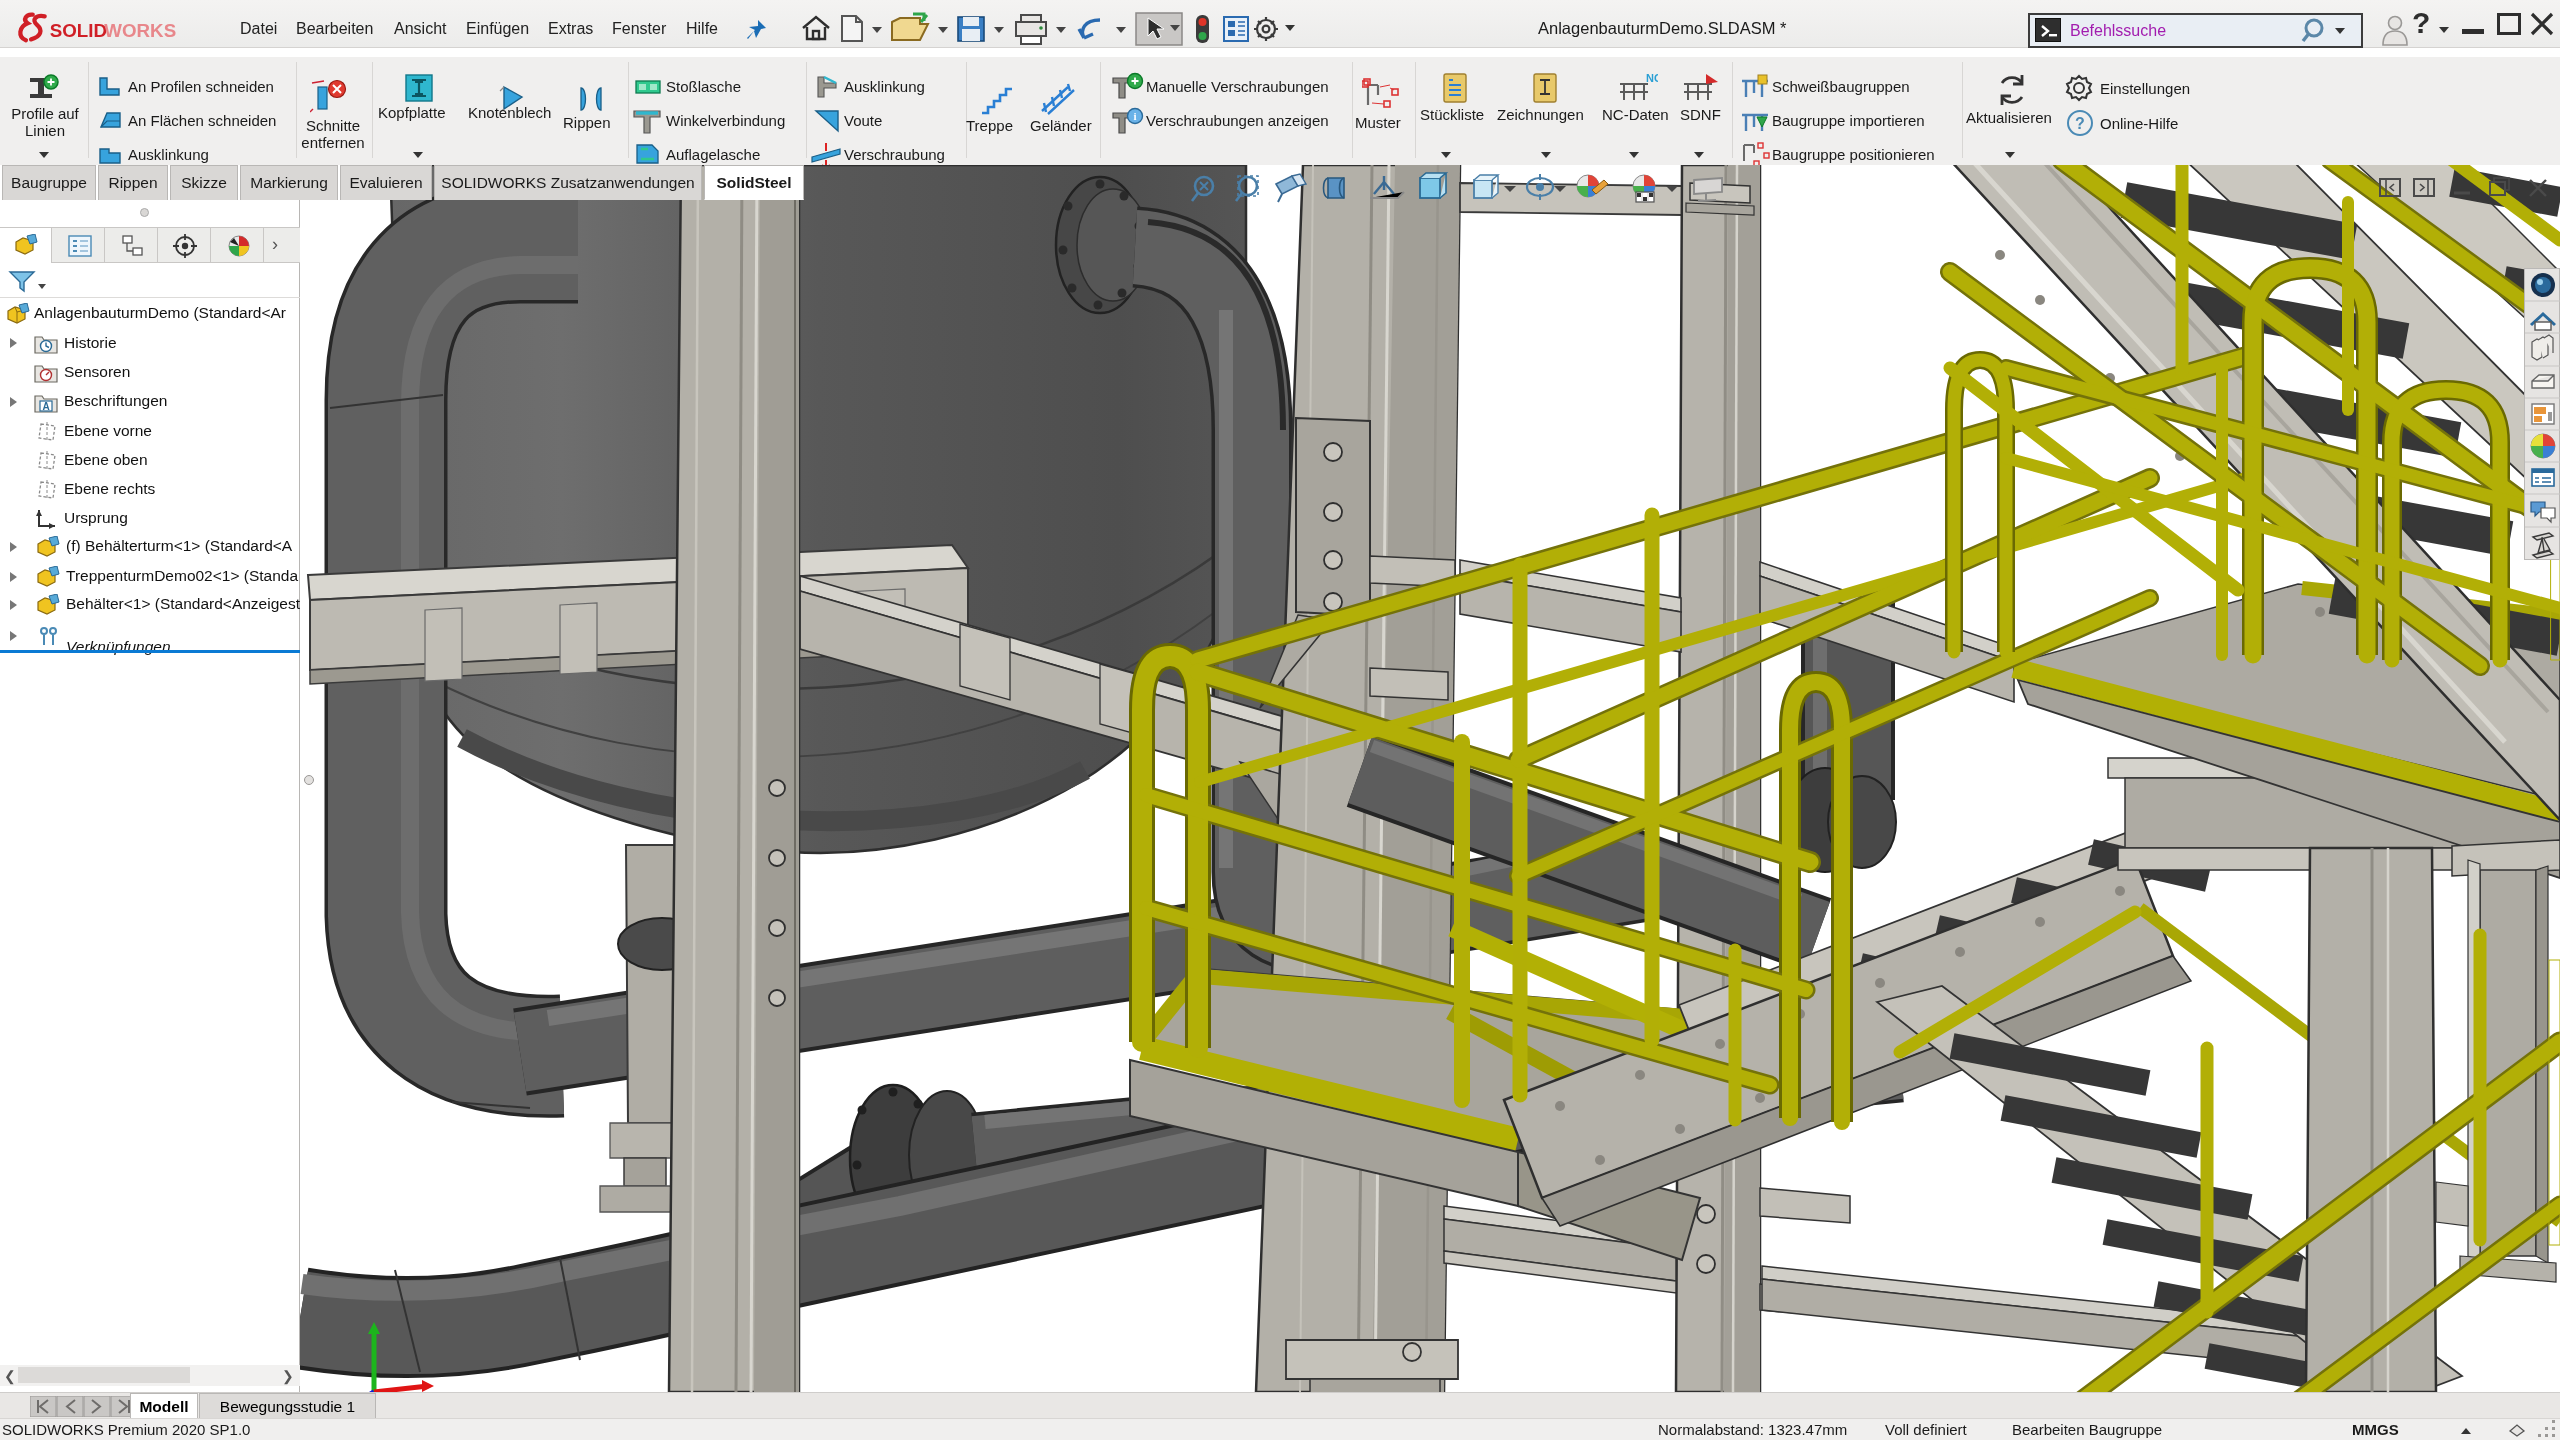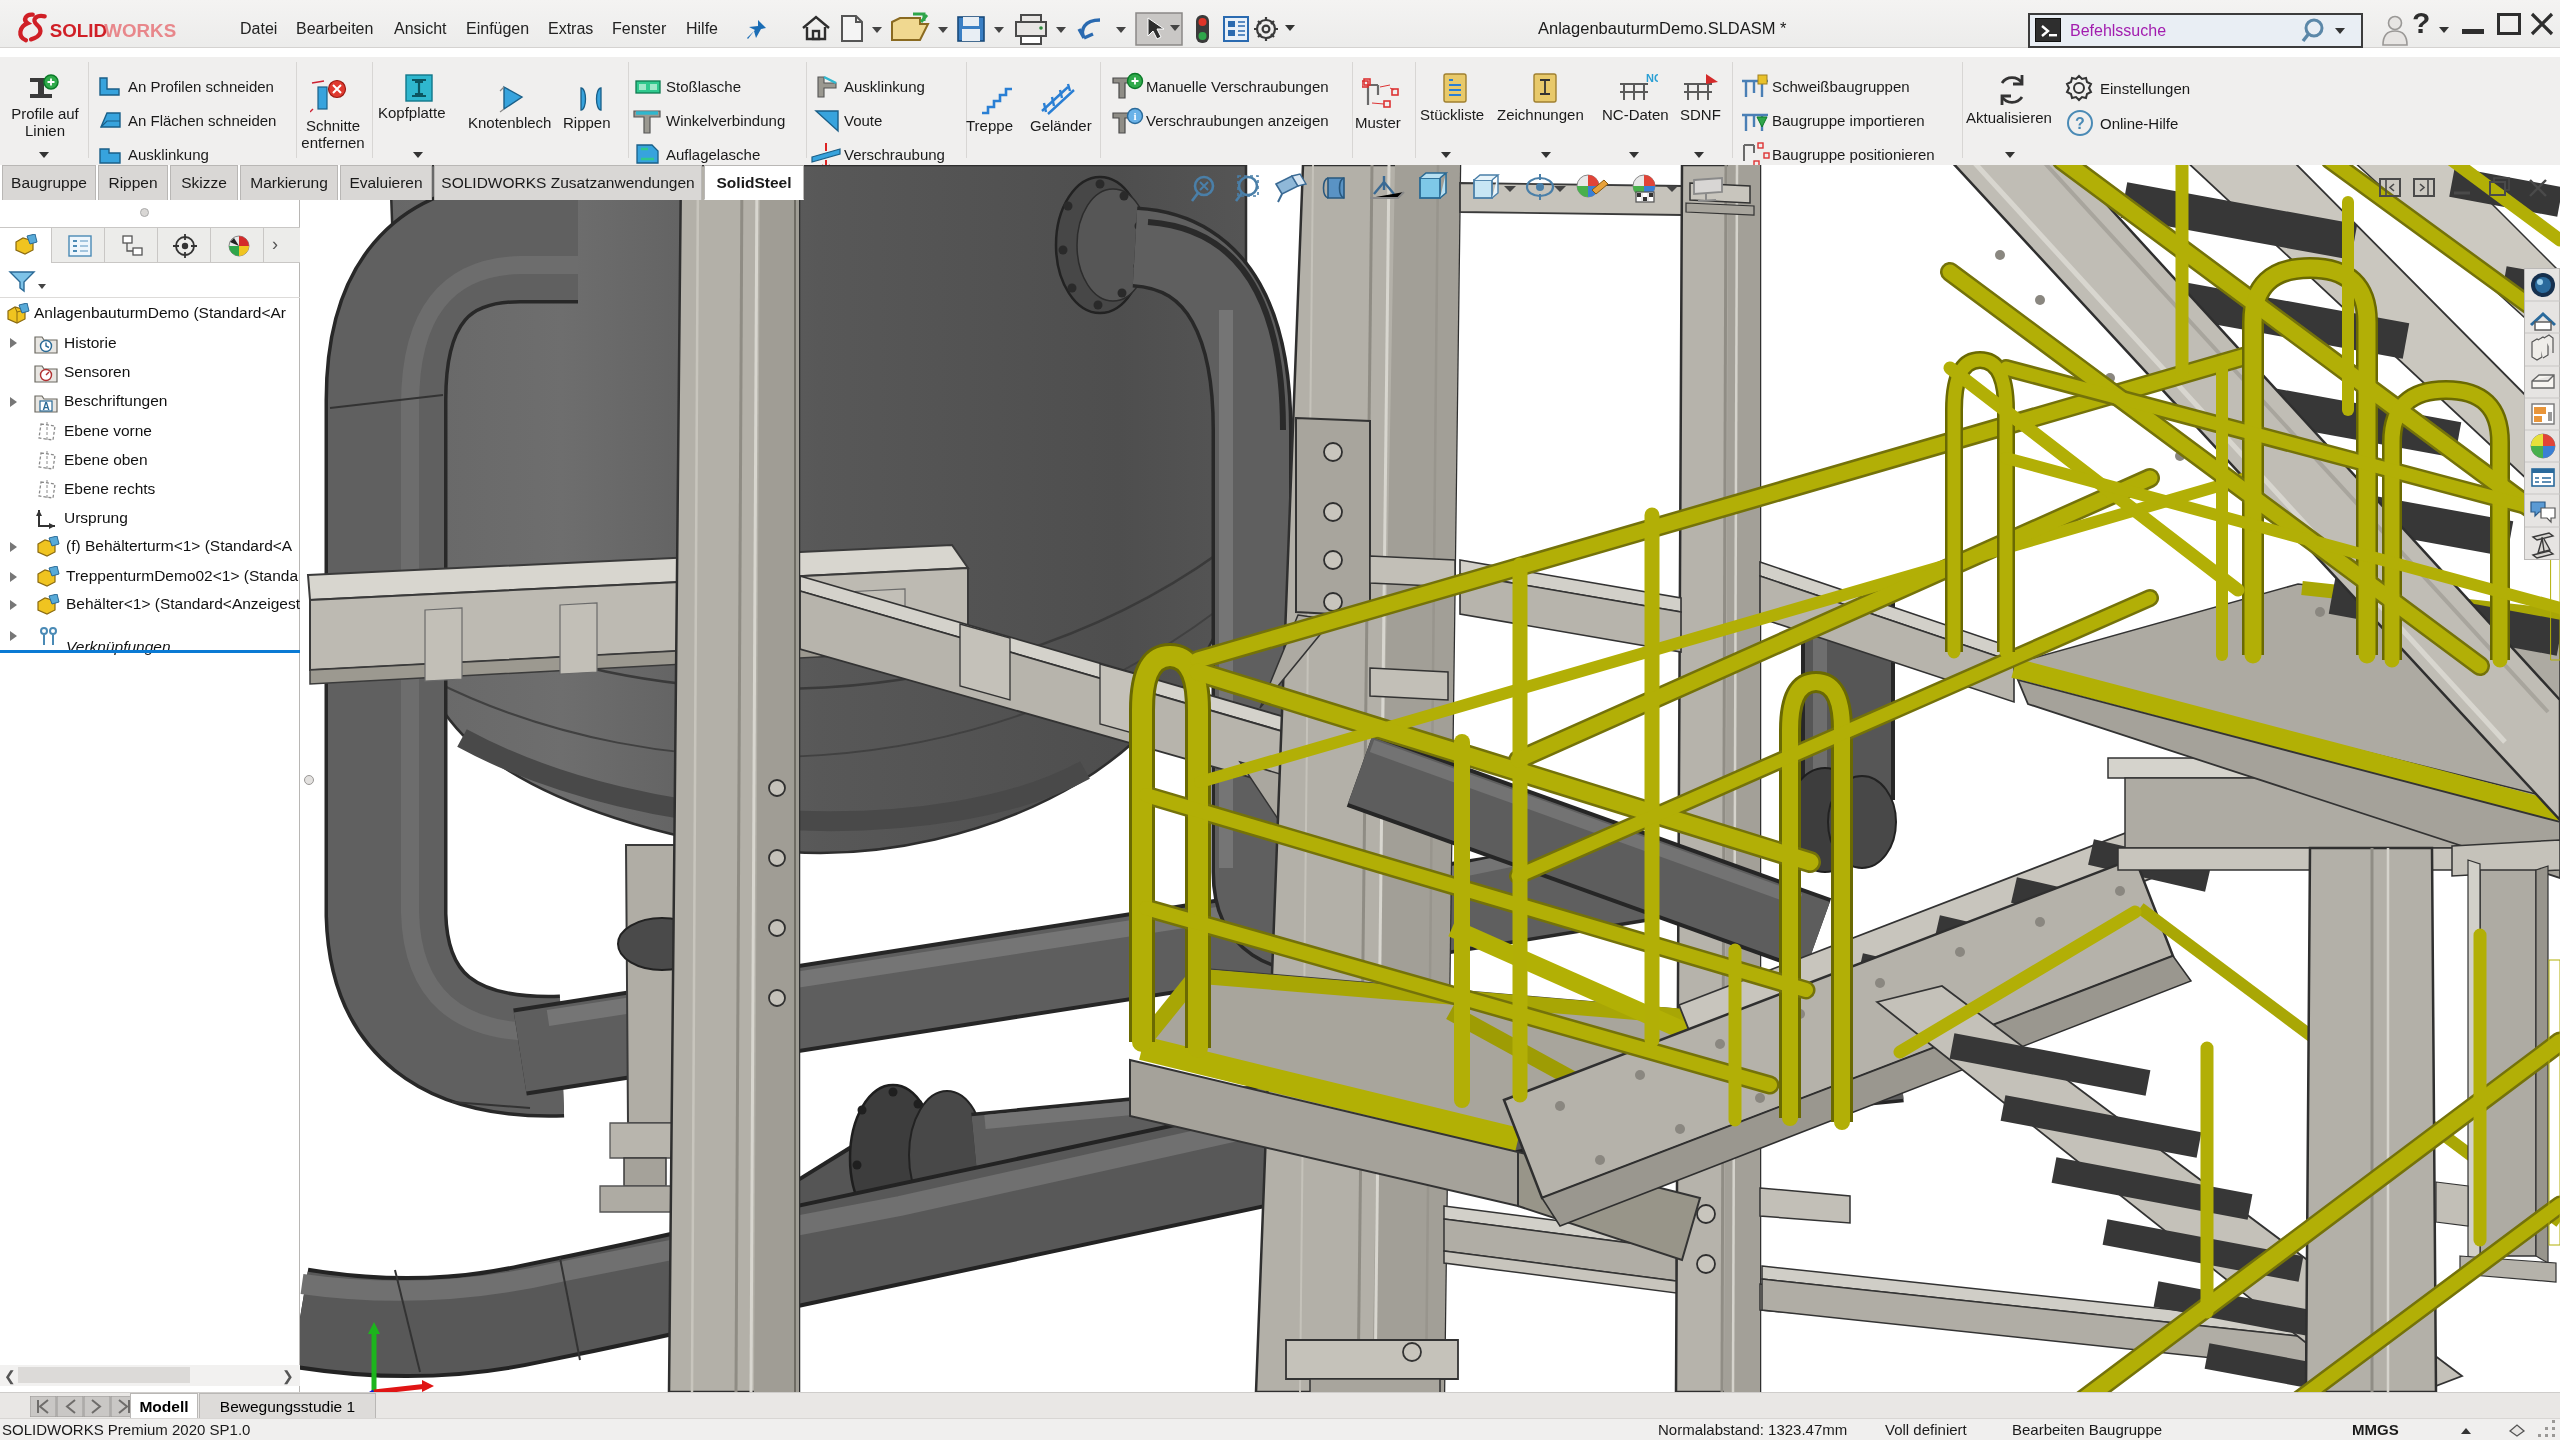--- a/index.html
+++ b/index.html
@@ -187,21 +187,21 @@
  </svg>
  <div class="rlabel" style="left:378px;top:47px;">Kopfplatte</div>
  <svg class="ricon" style="left:412px;top:94px;" width="12" height="8" viewBox="0 0 12 8">
       <path d="M1,1 L6,7 L11,1 Z" fill="#333"></path>
     </svg>
 
  <svg class="ricon" style="left:498px;top:28px;" width="30" height="28" viewBox="0 0 30 28">
   <path d="M6,2 L24,12 L6,24 Z" fill="#37a3dd" stroke="#1a5f88" stroke-width="1.4"></path>
   <path d="M6,2 L2,6 M6,24 L2,27" stroke="#888" stroke-width="1.2"></path>
  </svg>
- <div class="rlabel" style="left:468px;top:57px;">Knotenblech</div>
+ <div class="rlabel" style="left:468px;top:47px;">Knotenblech</div>
 
  <svg class="ricon" style="left:576px;top:28px;" width="30" height="28" viewBox="0 0 30 28">
   <path d="M5,3 C11,3 11,25 5,25 L5,3 Z" fill="#37a3dd" stroke="#1a5f88" stroke-width="1.3"></path>
   <path d="M25,3 C19,3 19,25 25,25 L25,3 Z" fill="#37a3dd" stroke="#1a5f88" stroke-width="1.3"></path>
  </svg>
  <div class="rlabel" style="left:563px;top:57px;">Rippen</div>
 
  <svg class="ricon" style="left:634px;top:18px;" width="28" height="24" viewBox="0 0 28 24">
   <rect x="2" y="6" width="24" height="12" fill="#2fc98e" stroke="#0e7a50" stroke-width="1.3"></rect>
   <rect x="5" y="9" width="7" height="6" fill="#9fe8c9"></rect>

